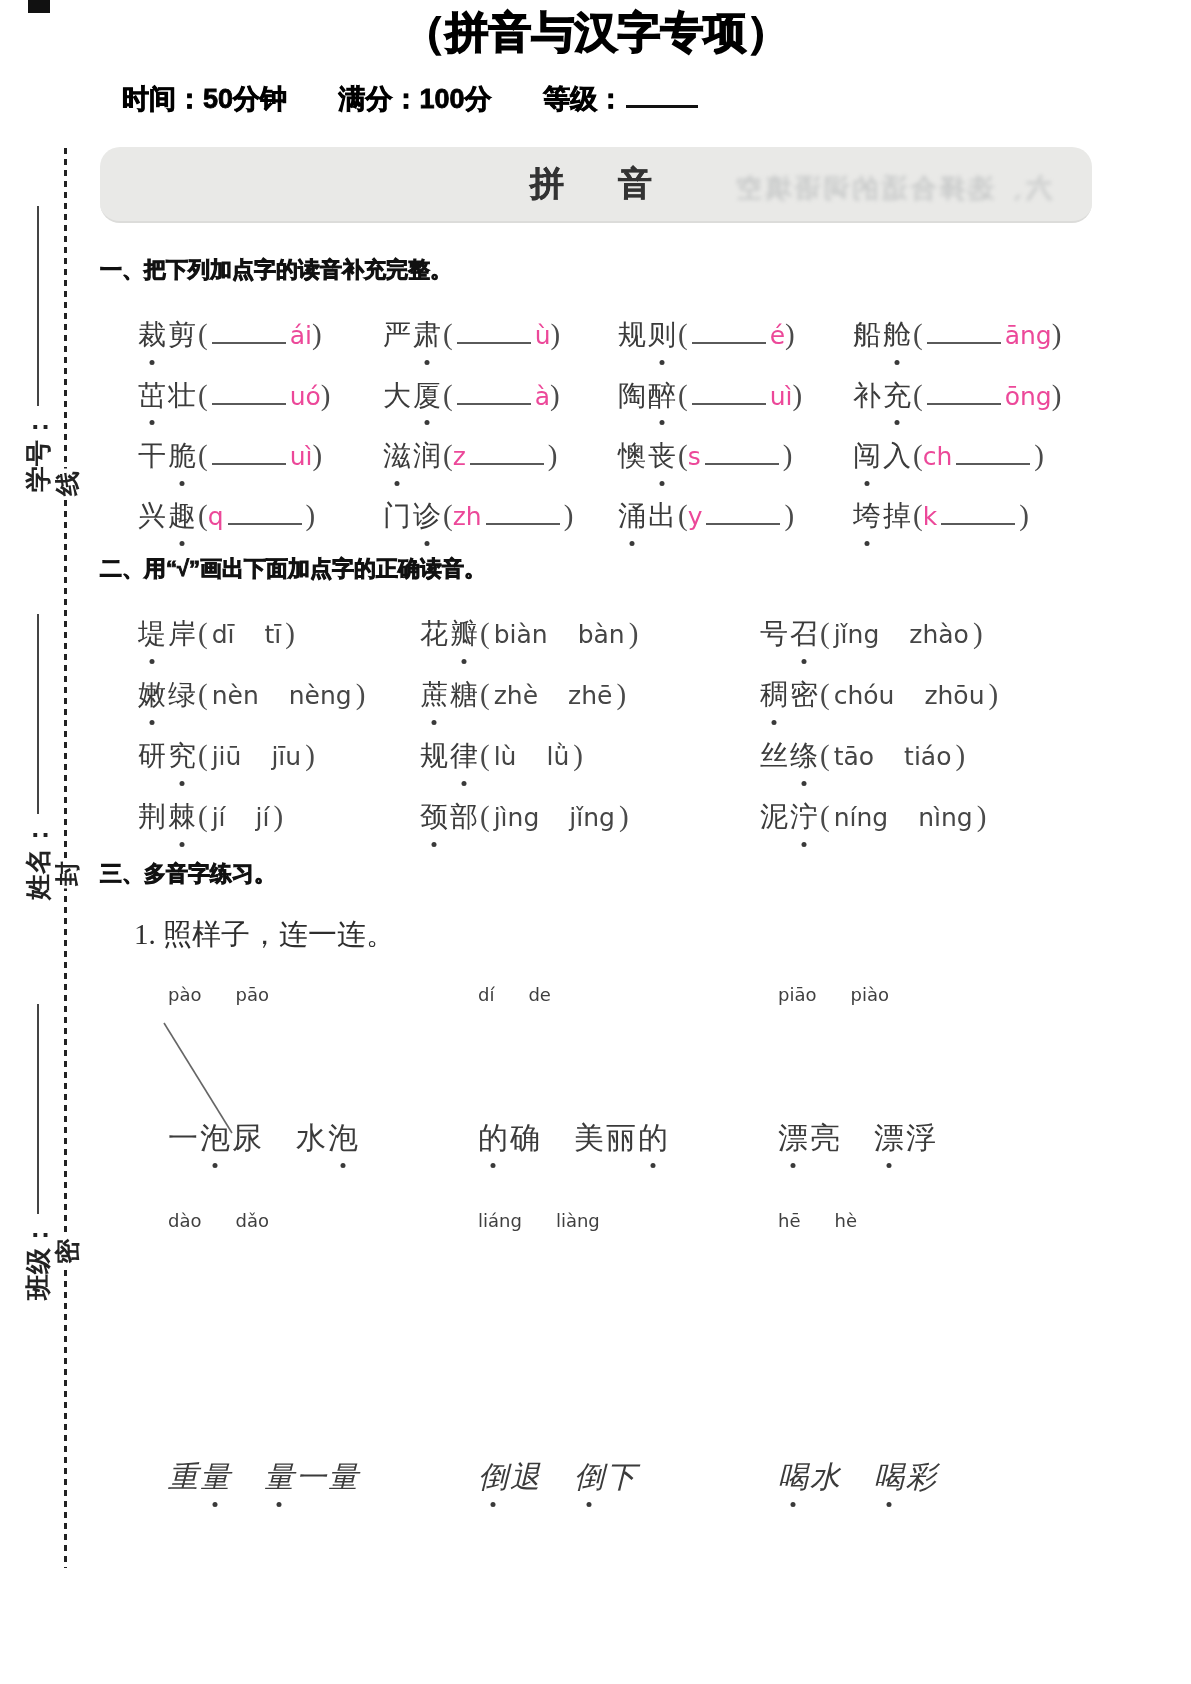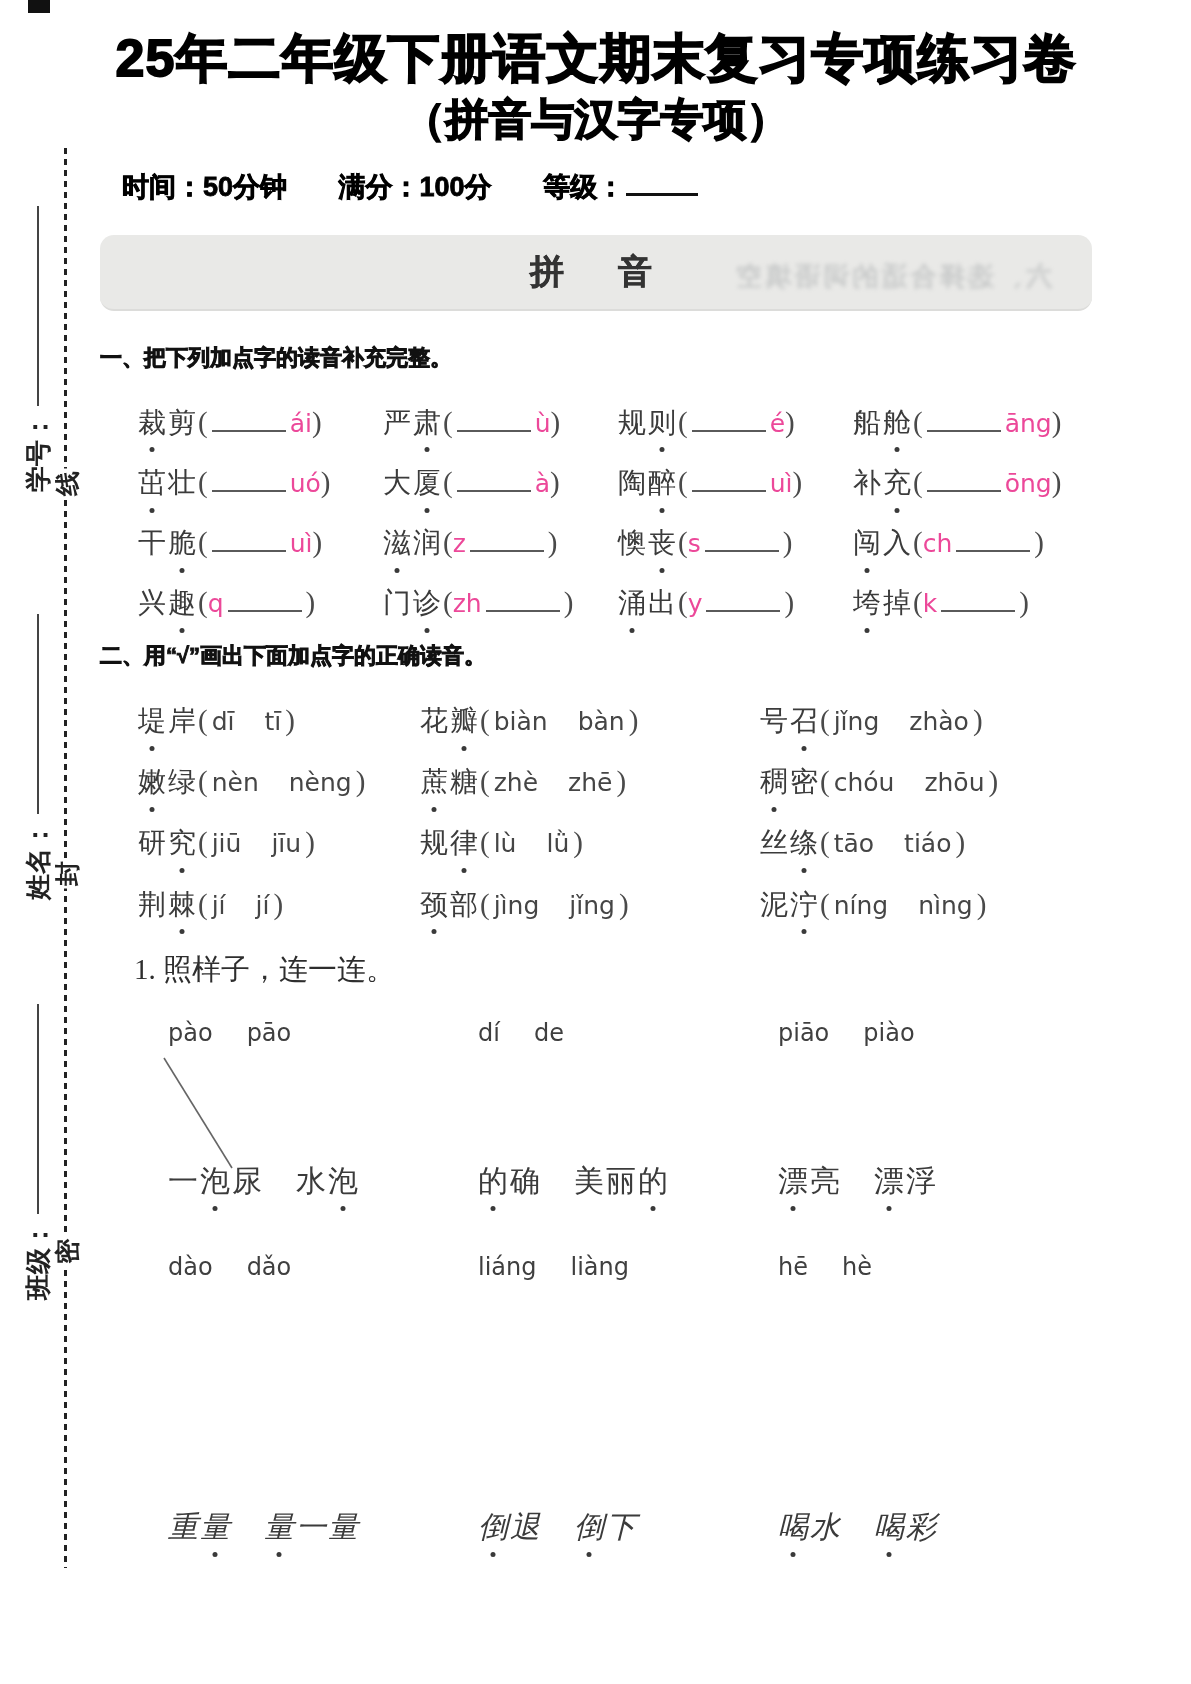--- a/index.html
+++ b/index.html
@@ -21,21 +21,21 @@
   h1{margin:30px 0 0;text-align:center;font-size:52px;font-weight:900;letter-spacing:1px;
      color:#000;-webkit-text-stroke:1.8px #000;line-height:1.1;}
   h2{margin:8px 0 0;text-align:center;font-size:43px;font-weight:900;color:#000;
      -webkit-text-stroke:1.5px #000;line-height:1.15;}
   .info-line{margin-top:24px;text-align:left;font-size:27px;font-weight:bold;color:#000;
              -webkit-text-stroke:0.8px #000;}
   .info-line .seg{margin:0 22px;}
   .grade-blank{display:inline-block;width:72px;height:0;border-bottom:3px solid #111;
                margin-left:2px;vertical-align:baseline;}
 
-  .banner{position:relative;margin-top:30px;height:74px;background:#e9e9e7;border-radius:14px;
+  .banner{position:relative;margin-top:30px;height:74px;background:#e9e9e7;border-radius:20px;
           border-bottom:2px solid #dcdcda;display:flex;align-items:center;justify-content:center;}
   .banner-text{font-size:34px;font-weight:bold;color:#333;letter-spacing:10px;-webkit-text-stroke:0.5px #333;}
   .bleed{position:absolute;right:40px;top:24px;font-size:26px;font-weight:bold;color:#8a8f92;
          opacity:0.35;transform:scaleX(-1);filter:blur(2px);letter-spacing:3px;pointer-events:none;}
 
   .sec-heading{margin-top:32px;font-size:22px;font-weight:bold;color:#111;-webkit-text-stroke:0.9px #111;}
   .sec-heading.s2{margin-top:14px;}
   .sec-heading.s3{margin-top:16px;}
   .sub-heading{margin-top:26px;padding-left:34px;font-size:29px;color:#2e2e2e;
                font-family:"Liberation Serif","DejaVu Serif",serif;}
@@ -54,21 +54,21 @@
   .paren-group{font-family:"Liberation Serif","DejaVu Serif",serif;font-size:29px;color:#4a4a4a;}
   .py{font-family:"DejaVu Sans",sans-serif;font-size:25px;color:#ec4899;}
   .blank{display:inline-block;width:74px;height:1em;border-bottom:2px solid #5a5a5a;margin:0 4px;}
   .row.s2 .opt{font-family:"DejaVu Sans",sans-serif;font-size:25px;color:#454545;margin:0 4px;}
   .row.s2 .opt.first{margin-right:26px;}
 
   
   .match-area{position:relative;margin-top:28px;}
   .row.m{grid-template-columns:310px 300px 1fr;padding-left:68px;line-height:1.3;}
   .row.m .cell{white-space:nowrap;}
-  .s3opt{font-family:"DejaVu Sans",sans-serif;font-size:24px;color:#3f3f3f;margin-right:34px;}
+  .s3opt{font-family:"DejaVu Sans",sans-serif;font-size:18px;color:#3f3f3f;margin-right:34px;}
   .row.mw .word{font-size:30px;}
   .row.mp1{margin-top:0;}
   .row.mw1{margin-top:112px;}
   .row.mp2{margin-top:52px;}
   .row.mw2{margin-top:224px;font-style:italic;}
   .example-line{position:absolute;left:0;top:0;pointer-events:none;}
 </style>
 </head>
 <body>
 
@@ -88,21 +88,20 @@
     <span>班级：</span>
     <span class="seal-blank" style="width:210px;"></span>
   </div>
   <div class="seal-line"></div>
   <span class="seal-char" style="top:468px;">线</span>
   <span class="seal-char" style="top:858px;">封</span>
   <span class="seal-char" style="top:1236px;">密</span>
 
   <div class="content">
 
-    <h1>25年二年级下册语文期末复习专项练习卷</h1>
     <h2>（拼音与汉字专项）</h2>
 
     <div class="info-line">
       <span class="seg">时间：50分钟</span>
       <span class="seg">满分：100分</span>
       <span class="seg"><span>等级：</span><span class="grade-blank"></span></span>
     </div>
 
     <div class="banner">
       <span class="banner-text">拼　音</span>
@@ -154,20 +153,21 @@
           <span class="ex-item"><span class="word"><span class="ch">规</span><span class="ch dotted">律</span></span><span class="paren-group"><span>(</span><span class="opt first">lù</span><span class="opt">lǜ</span><span>)</span></span></span>
           <span class="ex-item"><span class="word"><span class="ch">丝</span><span class="ch dotted">绦</span></span><span class="paren-group"><span>(</span><span class="opt first">tāo</span><span class="opt">tiáo</span><span>)</span></span></span>
         </div>
         <div class="row s2">
           <span class="ex-item"><span class="word"><span class="ch">荆</span><span class="ch dotted">棘</span></span><span class="paren-group"><span>(</span><span class="opt first">jí</span><span class="opt">jí</span><span>)</span></span></span>
           <span class="ex-item"><span class="word"><span class="ch dotted">颈</span><span class="ch">部</span></span><span class="paren-group"><span>(</span><span class="opt first">jìng</span><span class="opt">jǐng</span><span>)</span></span></span>
           <span class="ex-item"><span class="word"><span class="ch">泥</span><span class="ch dotted">泞</span></span><span class="paren-group"><span>(</span><span class="opt first">níng</span><span class="opt">nìng</span><span>)</span></span></span>
         </div>
       </div>
 
+    <div class="sec-heading s3">三、多音字练习。</div>
     <div class="sub-heading">1. 照样子，连一连。</div>
 
     <div class="match-area" id="match-area">
       <svg class="example-line" width="220" height="170">
         <line x1="64" y1="40" x2="132" y2="150" stroke="#666" stroke-width="1.6"></line>
       </svg>
     <div class="row m mp1">
           <span class="cell"><span class="s3opt">pào</span><span class="s3opt">pāo</span></span>
           <span class="cell"><span class="s3opt">dí</span><span class="s3opt">de</span></span>
           <span class="cell"><span class="s3opt">piāo</span><span class="s3opt">piào</span></span>

